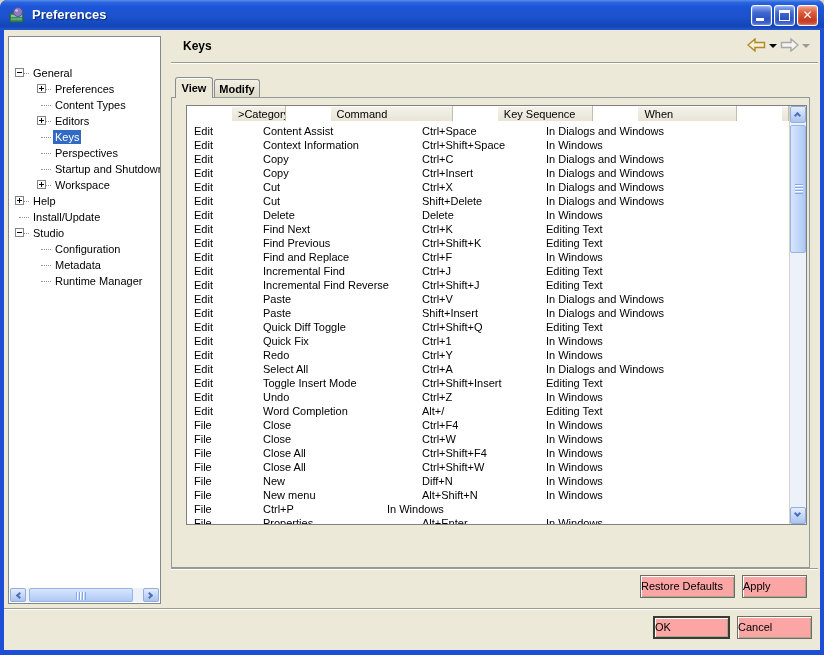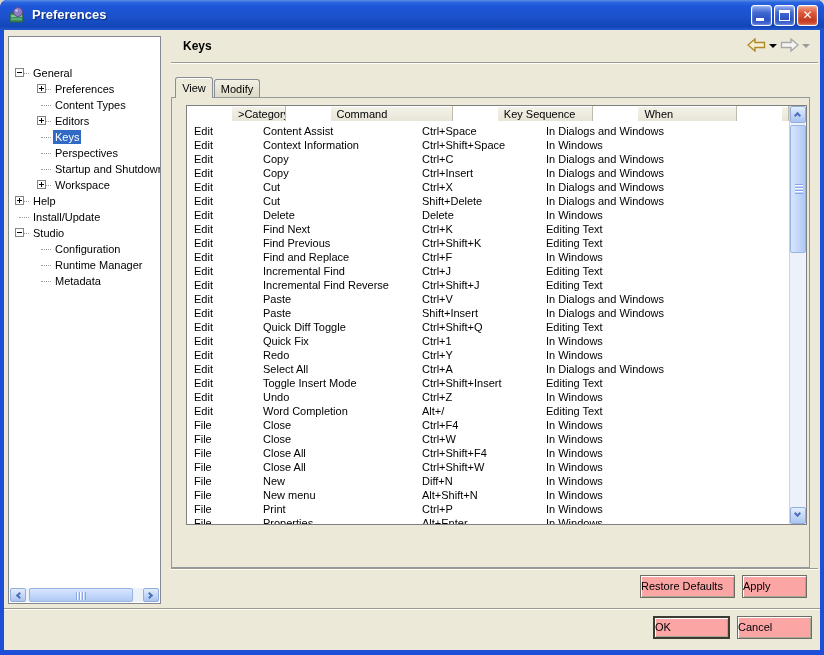--- a/index.html
+++ b/index.html
@@ -66,21 +66,21 @@
   .page-title{position:absolute;left:179px;top:9px;font-weight:bold;font-size:12px;}
   .nav-arrows{position:absolute;right:10px;top:8px;display:flex;align-items:center;gap:3px;}
   .caret{width:0;height:0;border:4px solid transparent;border-top:4px solid #000;margin-top:6px;}
   .caret.dis{border-top-color:#9a9a9a;}
   .hsep{position:absolute;height:2px;border-top:1px solid #9E9B8E;border-bottom:1px solid #FFF;}
   .sep1{left:167px;right:2px;top:32px;}
   .sep2{left:167px;right:2px;top:538px;}
   .sep3{left:0;right:0;top:578px;}
 
   .tab{position:absolute;border:1px solid #898C95;border-bottom:none;border-radius:3px 3px 0 0;
-    background:linear-gradient(180deg,#FCFBF6,#ECE9D8 70%);text-align:center;font-size:11px;}
+    background:linear-gradient(180deg,#FCFBF6,#ECE9D8 70%);text-align:center;font-size:11px;font-weight:bold;}
   .tab.active{left:171px;top:47px;width:38px;height:21px;line-height:20px;z-index:3;background:#ECE9D8;
     box-shadow:inset 0 1px 0 #fff;}
   .tab.inactive{left:210px;top:49px;width:46px;height:19px;line-height:18px;background:linear-gradient(180deg,#F2F0E4,#DDD9C6);}
   .tab-pane{position:absolute;left:167px;top:67px;width:639px;height:471px;border:1px solid #919B9C;background:#ECE9D8;z-index:1;}
 
   .table{position:absolute;left:182px;top:75px;width:621px;height:420px;background:#fff;border:1px solid #808080;z-index:2;overflow:hidden;}
   .thead{position:absolute;left:0;top:0;right:17px;height:18px;display:flex;}
   .th{height:15px;line-height:17px;padding-left:7px;background:linear-gradient(180deg,#F5F3EA,#E8E5D7);
     border-right:1px solid #C0BDAC;box-shadow:inset 1px 1px 0 #fff;white-space:nowrap;overflow:hidden;font-size:11px;margin-left:44px;}
   .tbody{position:absolute;left:0;top:18px;right:17px;bottom:0;overflow:hidden;}
@@ -133,22 +133,22 @@
           <div class="tree-row lvl1"><span class="tlabel">Content Types</span></div>
           <div class="tree-row lvl1"><span class="toggle plus"></span><span class="tlabel">Editors</span></div>
           <div class="tree-row lvl1 sel"><span class="tlabel">Keys</span></div>
           <div class="tree-row lvl1"><span class="tlabel">Perspectives</span></div>
           <div class="tree-row lvl1"><span class="tlabel">Startup and Shutdown</span></div>
           <div class="tree-row lvl1"><span class="toggle plus"></span><span class="tlabel">Workspace</span></div>
           <div class="tree-row lvl0"><span class="toggle plus"></span><span class="tlabel">Help</span></div>
           <div class="tree-row lvl0"><span class="tlabel">Install/Update</span></div>
           <div class="tree-row lvl0"><span class="toggle minus"></span><span class="tlabel">Studio</span></div>
           <div class="tree-row lvl1"><span class="tlabel">Configuration</span></div>
+          <div class="tree-row lvl1"><span class="tlabel">Metadata</span></div>
           <div class="tree-row lvl1"><span class="tlabel">Runtime Manager</span></div>
-          <div class="tree-row lvl1"><span class="tlabel">Metadata</span></div>
         </div>
       <div class="hscroll">
         <span class="sbtn left">
             <span class="chev"></span>
           </span>
         <span class="hthumb"></span>
         <span class="sbtn right">
             <span class="chev"></span>
           </span>
       </div>
@@ -364,21 +364,20 @@
           </div>
           <div class="tr">
             <div class="td c0">File</div>
             <div class="td c1">New menu</div>
             <div class="td c2">Alt+Shift+N</div>
             <div class="td c3">In Windows</div>
             <div class="td c4"></div>
           </div>
           <div class="tr">
             <div class="td c0">File</div>
-            <div class="td c1">Print</div>
             <div class="td c2">Ctrl+P</div>
             <div class="td c3">In Windows</div>
             <div class="td c4"></div>
           </div>
           <div class="tr">
             <div class="td c0">File</div>
             <div class="td c1">Properties</div>
             <div class="td c2">Alt+Enter</div>
             <div class="td c3">In Windows</div>
             <div class="td c4"></div>

